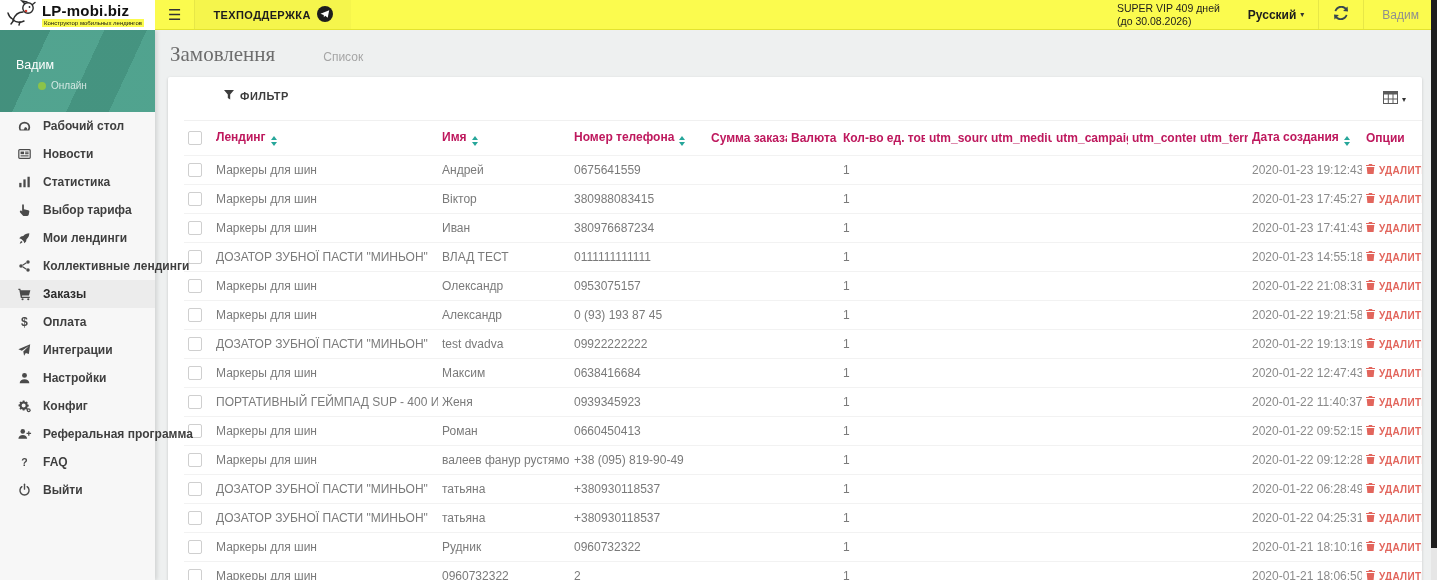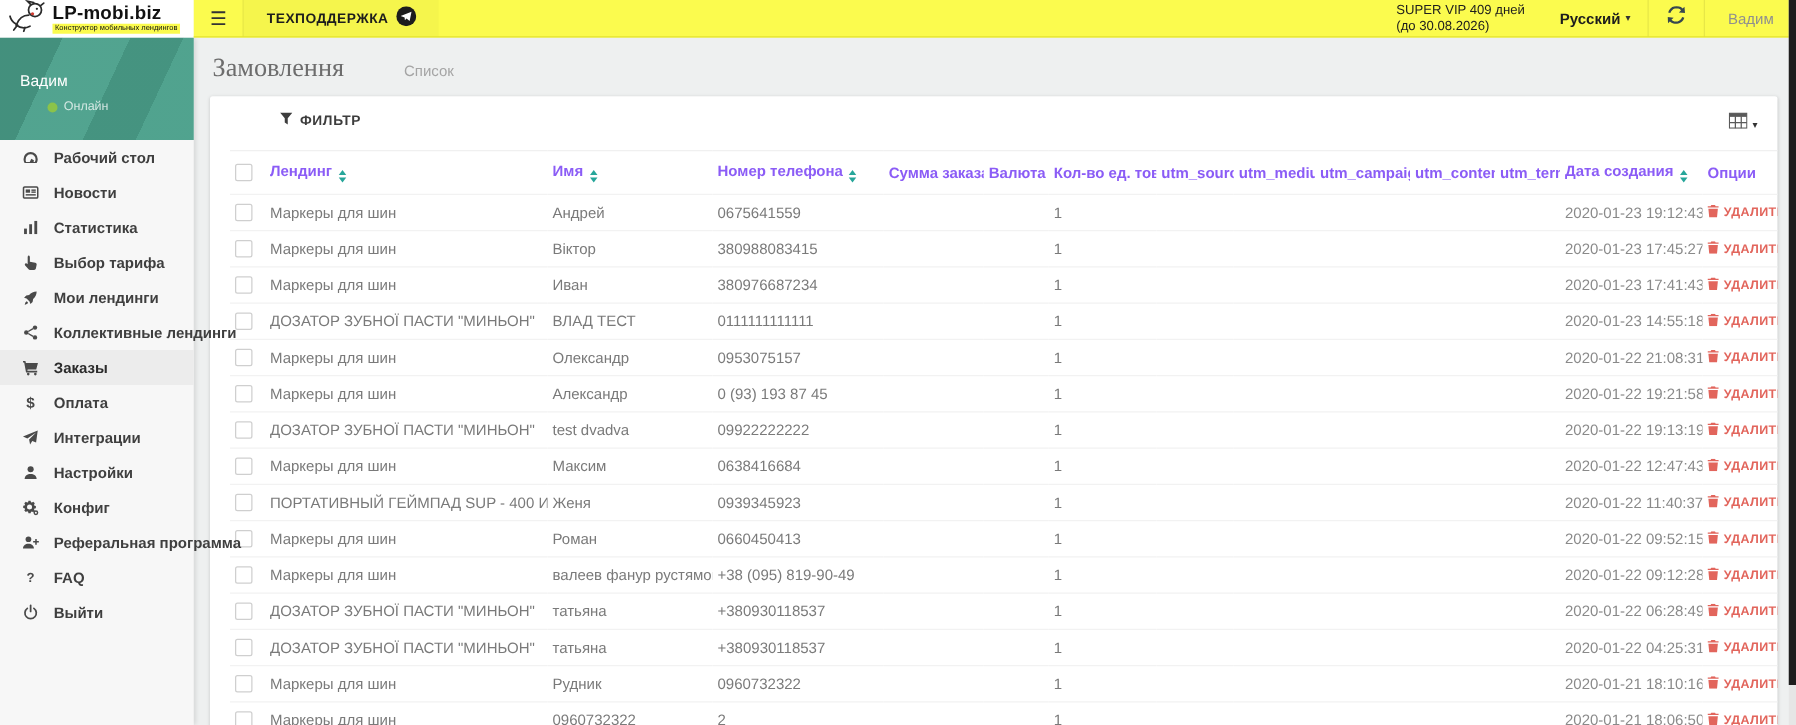--- a/index.html
+++ b/index.html
@@ -49,21 +49,21 @@
   .page-title { font-size:21px; color:#6d6d6d; font-weight:400;font-family:Liberation Serif, serif; }
   .page-subtitle { font-size:12px; color:#a5a5a5;margin-left:40px; }
   .card { margin:10px 15px 0 13px; background:#fff; border-radius:2px; box-shadow:0 1px 3px rgba(0,0,0,.18);
     height:600px; overflow:hidden; }
   .card-toolbar { display:flex; align-items:flex-start; justify-content:space-between; padding:13px 16px 12px;margin-left:40px; }
   .filter-btn { display:flex; align-items:center; gap:6px; font-size:11px; font-weight:bold;
     color:#3d3d3d; letter-spacing:.5px; cursor:pointer; }
   .cols-btn { display:flex; align-items:center; gap:4px; cursor:pointer; }
 
   table { width:calc(100% - 32px); margin:0 16px; border-collapse:collapse; table-layout:fixed; }
-  th { text-align:left; font-size:12px; font-weight:bold; color:#8b5cf6; padding:9px 4px; white-space:nowrap;
+  th { text-align:left; font-size:12px; font-weight:bold; color:#be185d; padding:9px 4px; white-space:nowrap;
     overflow:hidden; border-top:1px solid #f0f0f0; }
   td { font-size:12px; color:#7a7a7a; padding:7px 4px; white-space:nowrap; overflow:hidden;
     border-top:1px solid #f2f2f2; }
   .cb { width:14px; height:14px; border:1px solid #cfcfcf; border-radius:2px; background:#fff; cursor:pointer; }
   .sort { display:inline-flex; flex-direction:column; gap:2px; margin-left:5px; vertical-align:1px; }
   .sort i { display:block; width:0; height:0; border-left:3.5px solid transparent; border-right:3.5px solid transparent; }
   .sort .up { border-bottom:4px solid #26a69a; }
   .sort .dn { border-top:4px solid #26a69a; }
   .del-btn { display:inline-flex; align-items:center; gap:4px; color:#e2655c; font-size:10px; font-weight:bold;
     letter-spacing:.3px; cursor:pointer; }

